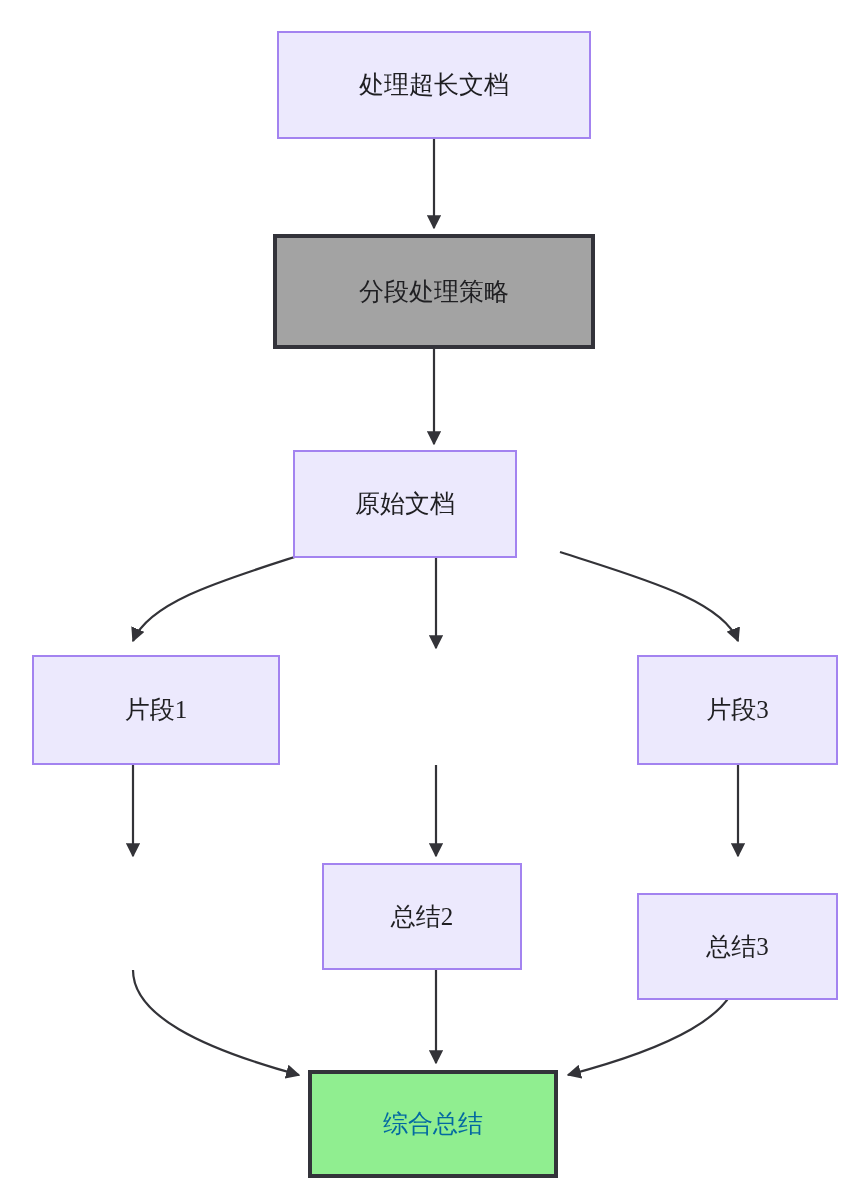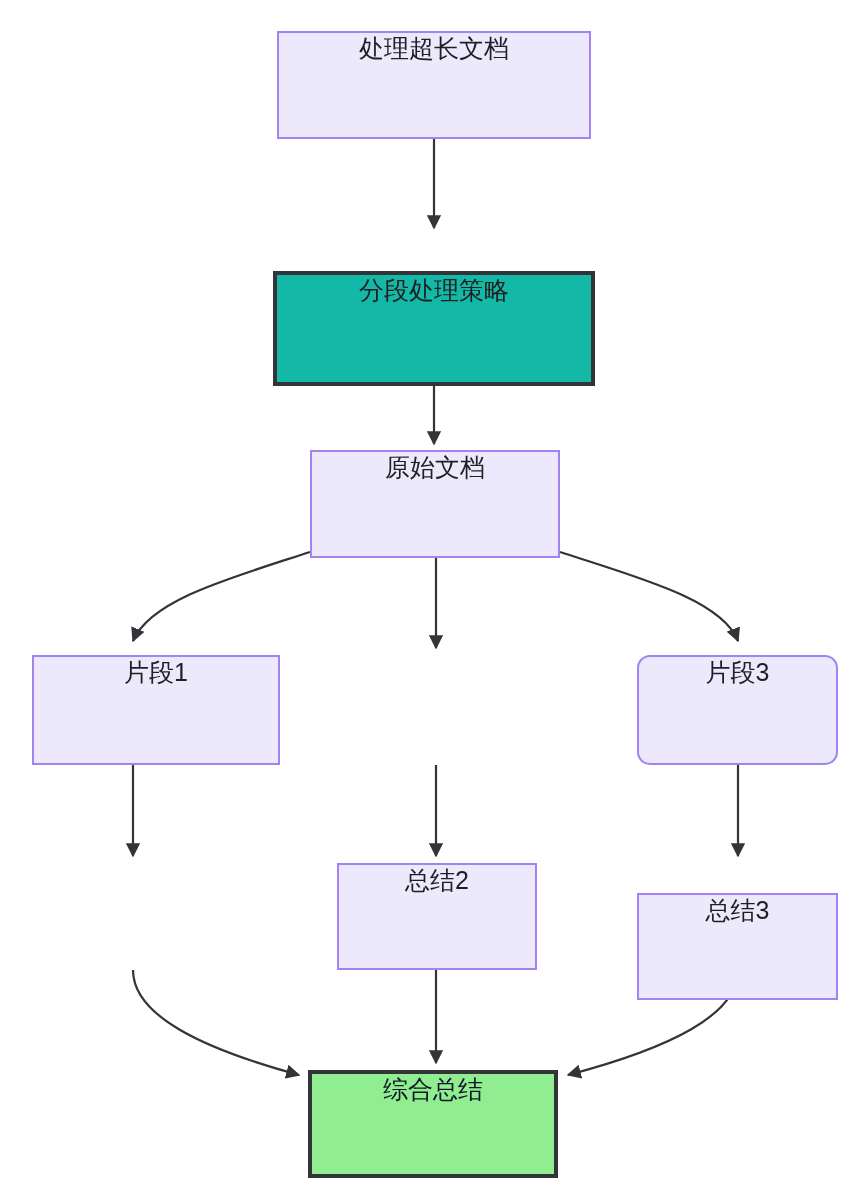--- a/index.html
+++ b/index.html
@@ -24,50 +24,51 @@
     position: absolute;
     left: 0;
     top: 0;
     width: 852px;
     height: 1196px;
   }
   .node {
     position: absolute;
     box-sizing: border-box;
     display: flex;
+    align-items: center;
     justify-content: center;
     text-align: center;
     line-height: 1.2;
     z-index: 2;
+    font-family: Liberation Serif, serif;
   }
   .node-label {
     display: block;
     white-space: nowrap;
   }
   
   .node.plain {
     background: #ece9fd;
     border: 2px solid #a383f0;
     font-size: 25px;
     color: #1f1f22;
   }
   
   .node.strategy {
-    background: #14b8a6;
+    background: #a3a3a3;
     border: 4px solid #33333a;
     font-size: 25px;
     color: #1f1f22;
-    margin-top: 37px;
   }
   
   .node.result {
     background: #90ee90;
     border: 4px solid #33333a;
     font-size: 25px;
-    color: #0f172a;
+    color: #0369a1;
   }
 </style>
 </head>
 <body>
 
 <div id="flowchart">
 
   <svg id="edges" viewBox="0 0 852 1196" width="852" height="1196" xmlns="http://www.w3.org/2000/svg">
     <defs>
       <marker id="arrow" viewBox="0 0 10 10" refX="9" refY="5" markerWidth="6.5" markerHeight="6.5" orient="auto-start-reverse">
@@ -102,35 +103,35 @@
   </svg>
 
   <div class="node plain" style="left:277px; top:31px; width:314px; height:108px;">
     <span class="node-label">处理超长文档</span>
   </div>
 
   <div class="node strategy" style="left:273px; top:234px; width:322px; height:115px;">
     <span class="node-label">分段处理策略</span>
   </div>
 
-  <div class="node plain" style="left:310px; top:450px; width:250px; height:108px;">
+  <div class="node plain" style="left:293px; top:450px; width:224px; height:108px;">
     <span class="node-label">原始文档</span>
   </div>
 
   <div class="node plain" style="left:32px; top:655px; width:248px; height:110px;">
     <span class="node-label">片段1</span>
   </div>
 
 
-  <div class="node plain" style="left:637px; top:655px; width:201px; height:110px;border-radius:13px;">
+  <div class="node plain" style="left:637px; top:655px; width:201px; height:110px;">
     <span class="node-label">片段3</span>
   </div>
 
 
-  <div class="node plain" style="left:337px; top:863px; width:200px; height:107px;">
+  <div class="node plain" style="left:322px; top:863px; width:200px; height:107px;">
     <span class="node-label">总结2</span>
   </div>
 
   <div class="node plain" style="left:637px; top:863px; width:201px; height:107px;margin-top:30px;">
     <span class="node-label">总结3</span>
   </div>
 
   <div class="node result" style="left:308px; top:1070px; width:250px; height:108px;">
     <span class="node-label">综合总结</span>
   </div>

